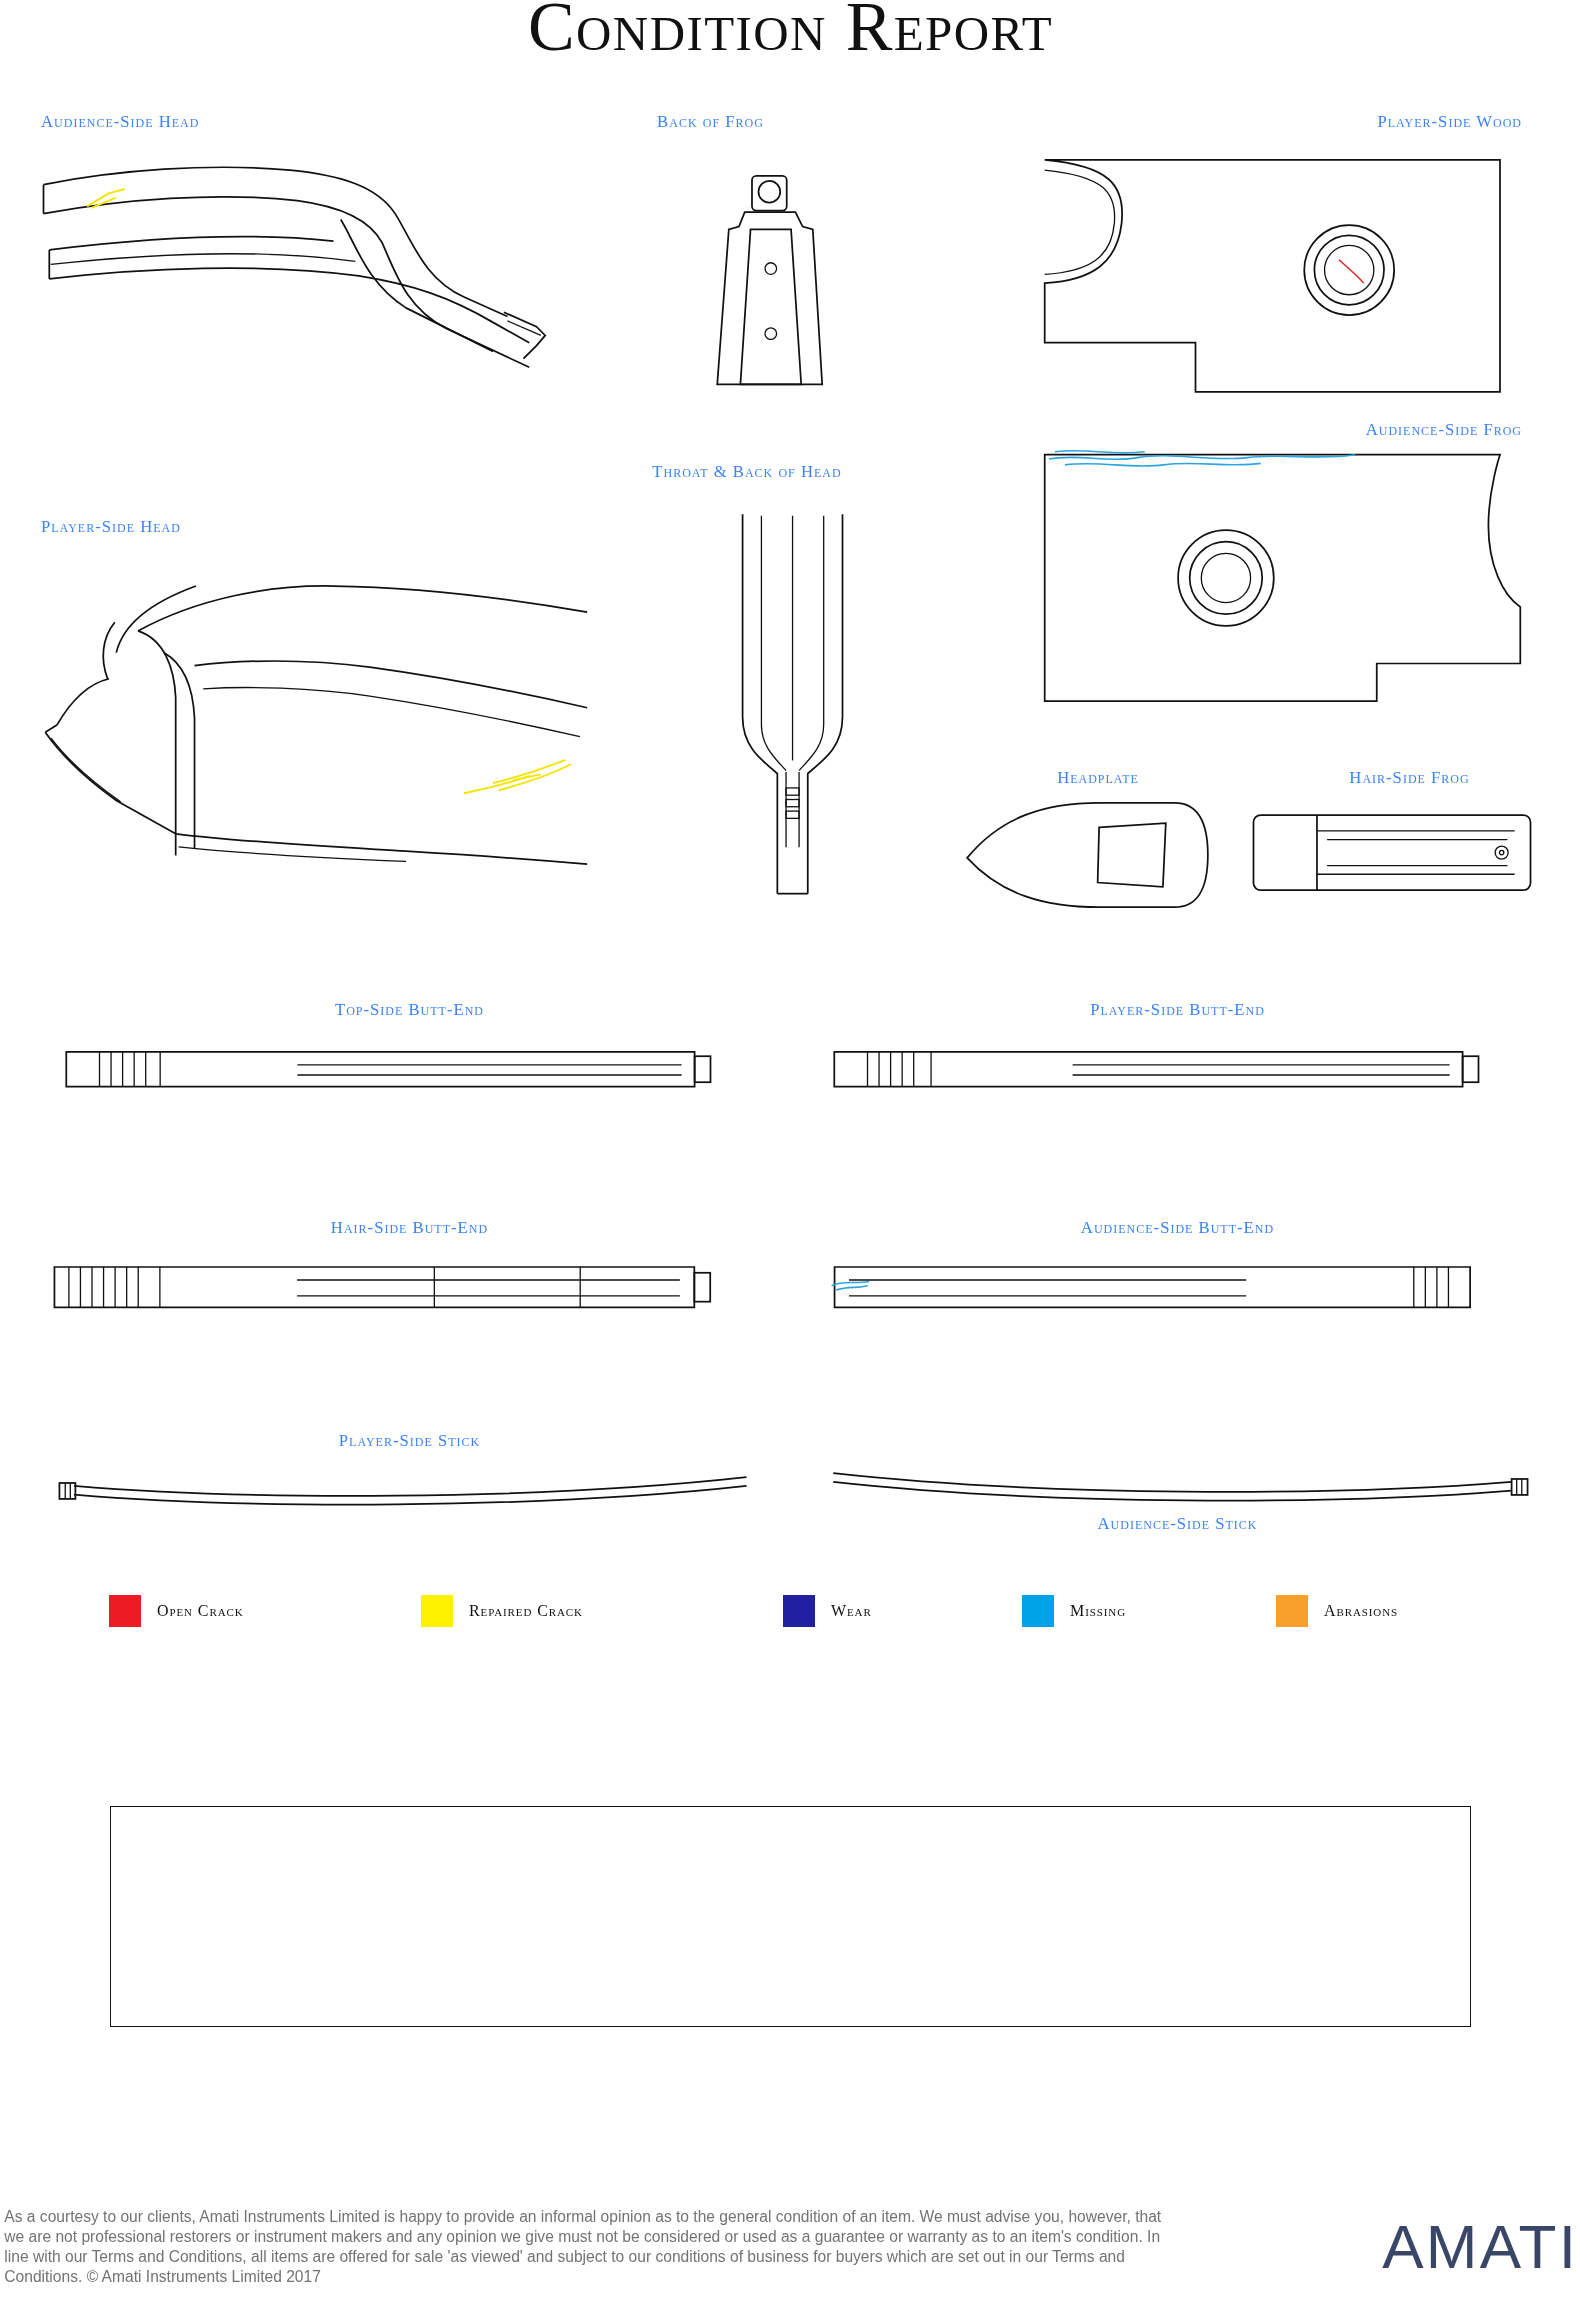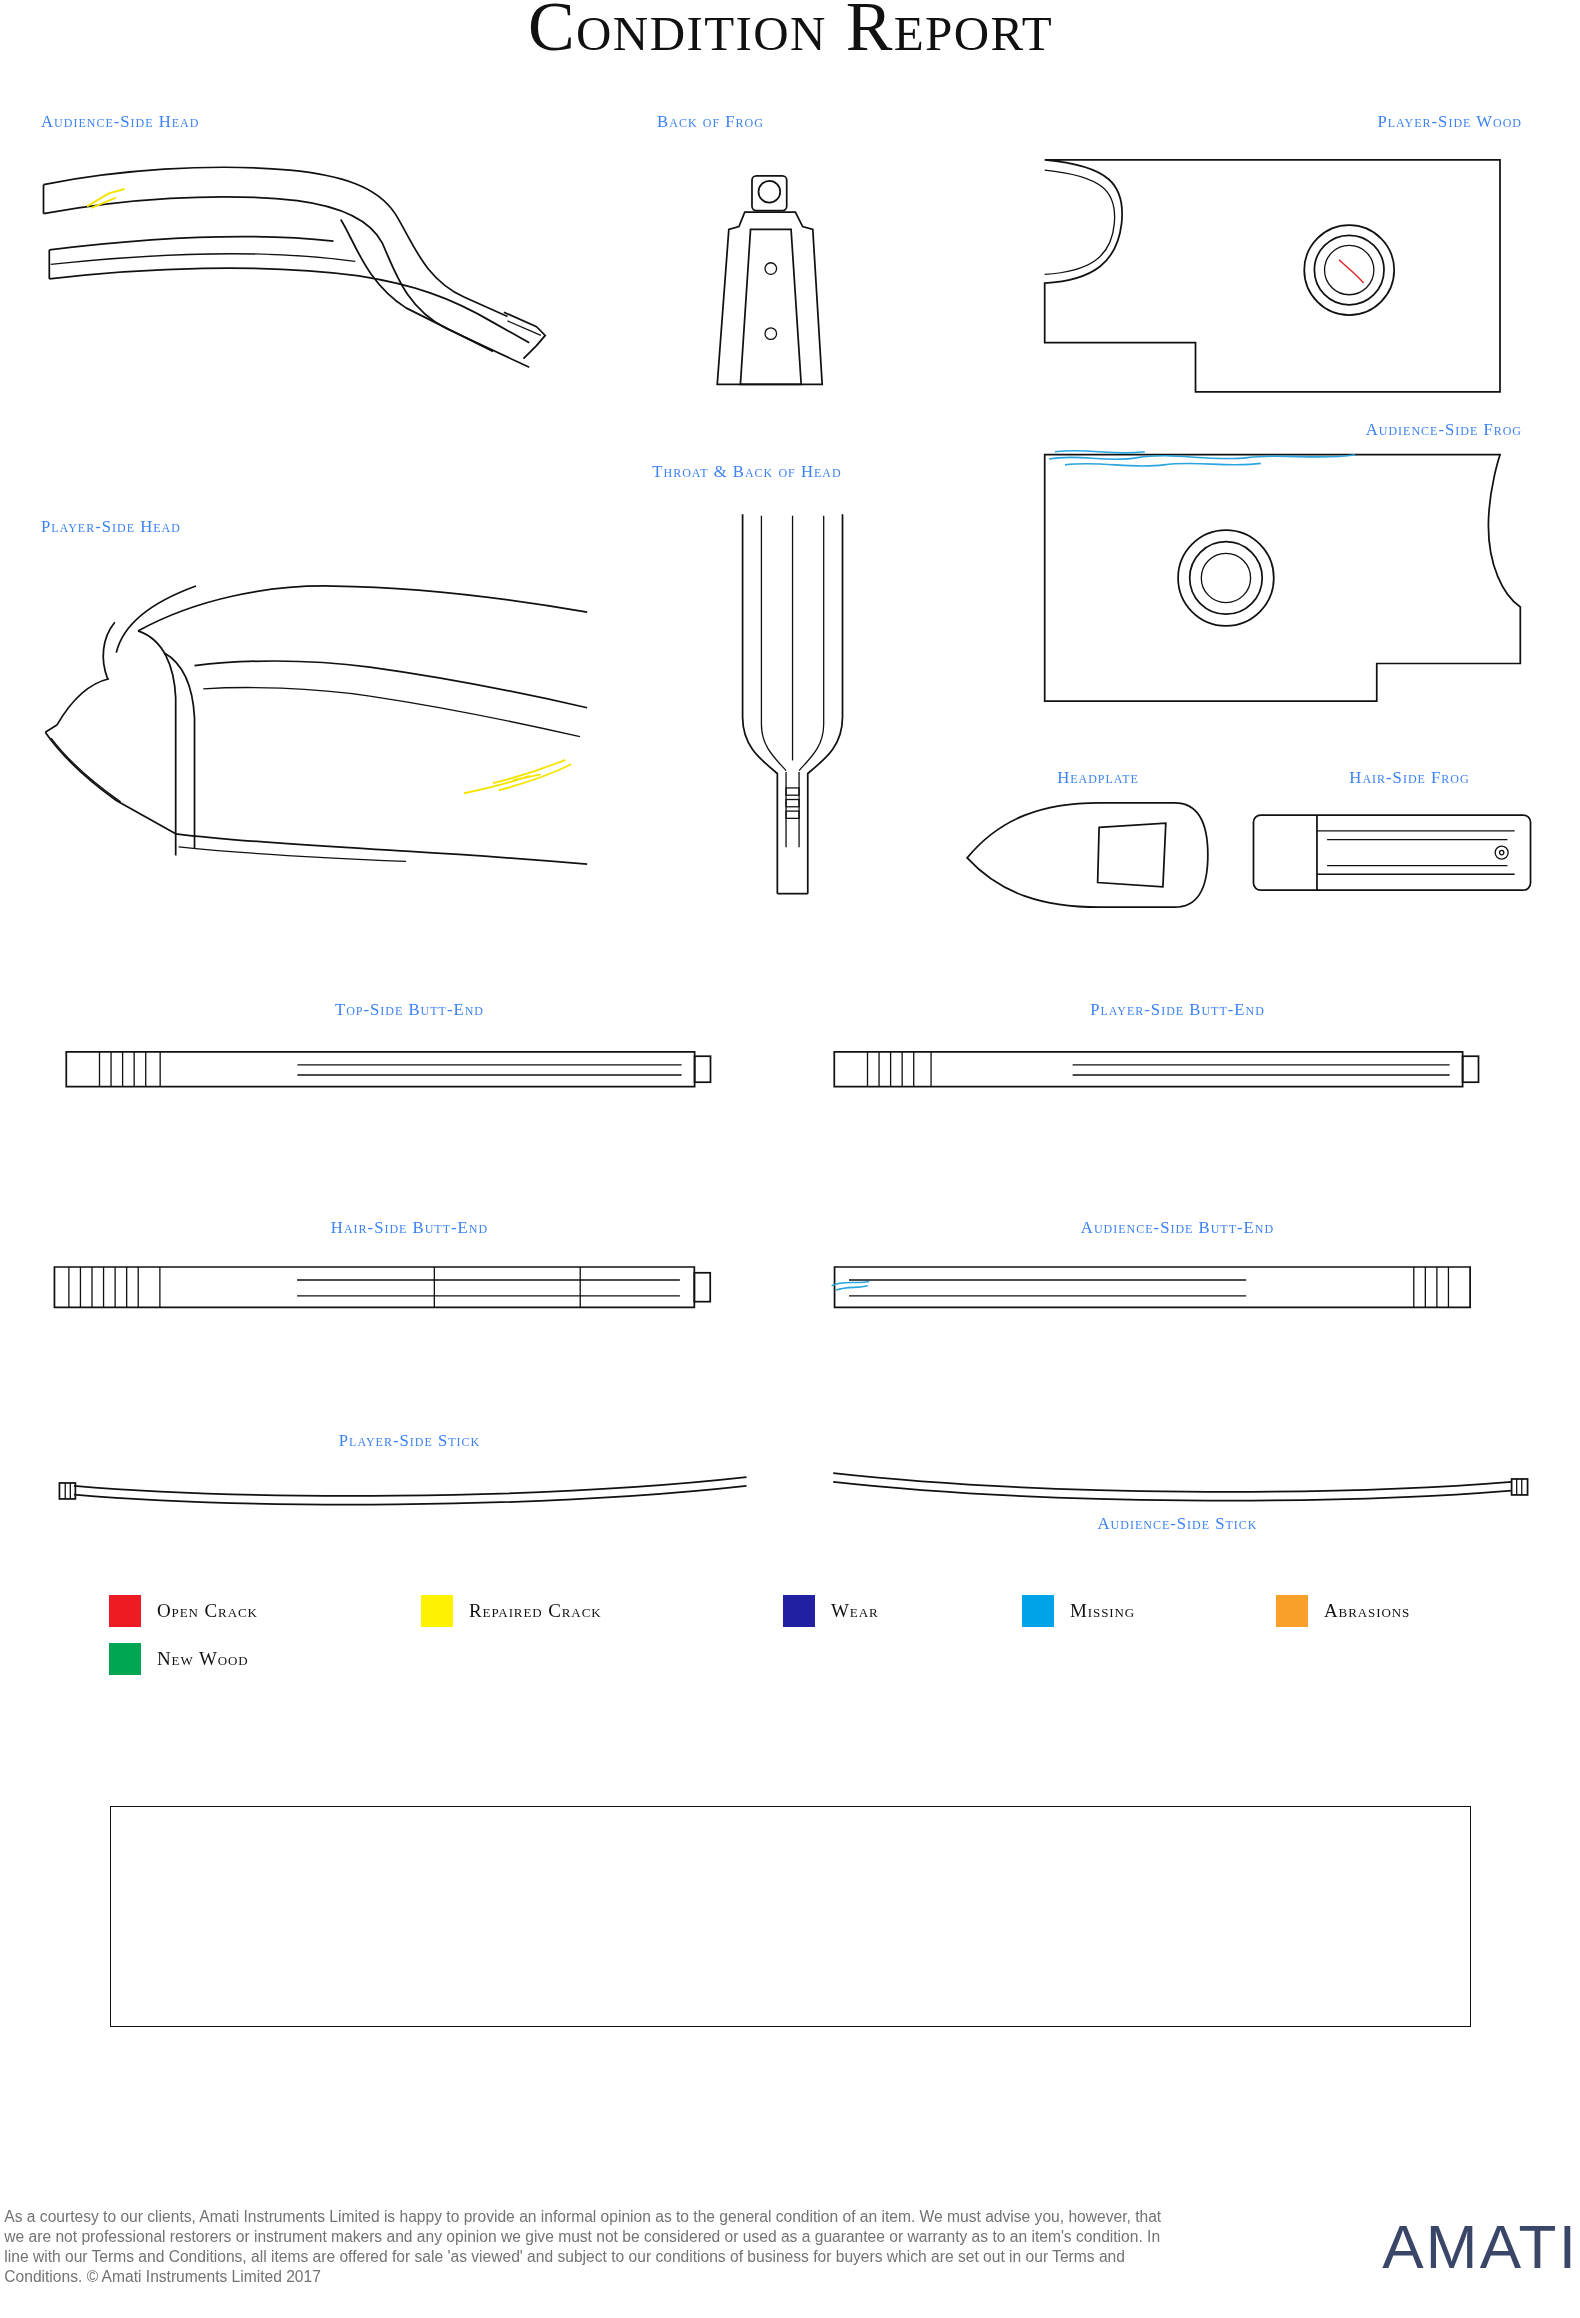--- a/index.html
+++ b/index.html
@@ -63,21 +63,21 @@
     position: absolute;
     left: 109px;
     top: 1595px;
     width: 1377px;
   }
   .legend-row { display: flex; align-items: center; margin-bottom: 16px; }
   .legend-item { display: flex; align-items: center; }
   .swatch { width: 32px; height: 32px; display: inline-block; }
   .legend-label {
     font-family: "Liberation Serif", serif;
-    font-size: 19px;
+    font-size: 16px;
     letter-spacing: 0.9px;
     font-variant: small-caps;
     margin-left: 16px;
     color: #111;
     white-space: nowrap;
   }
 
   
   .comments {
     position: absolute;
@@ -325,26 +325,20 @@
       </div>
       <div class="legend-item" style="width:254px;">
         <span class="swatch" style="background:#00a3e8;"></span>
         <span class="legend-label">Missing</span>
       </div>
       <div class="legend-item">
         <span class="swatch" style="background:#f9a02b;"></span>
         <span class="legend-label">Abrasions</span>
       </div>
     </div>
-    <div class="legend-row">
-      <div class="legend-item">
-        <span class="swatch" style="background:#00a651;"></span>
-        <span class="legend-label">New Wood</span>
-      </div>
-    </div>
   </div>
 
   <div class="comments">
     <div class="comments-body"></div>
   </div>
 
   <div class="footer-text">As a courtesy to our clients, Amati Instruments Limited is happy to provide an informal opinion as to the general condition of an item. We must advise you, however, that we are not professional restorers or instrument makers and any opinion we give must not be considered or used as a guarantee or warranty as to an item's condition. In line with our Terms and Conditions, all items are offered for sale 'as viewed' and subject to our conditions of business for buyers which are set out in our Terms and Conditions. © Amati Instruments Limited 2017</div>
   <div class="brand">AMATI</div>
 
 </div>

